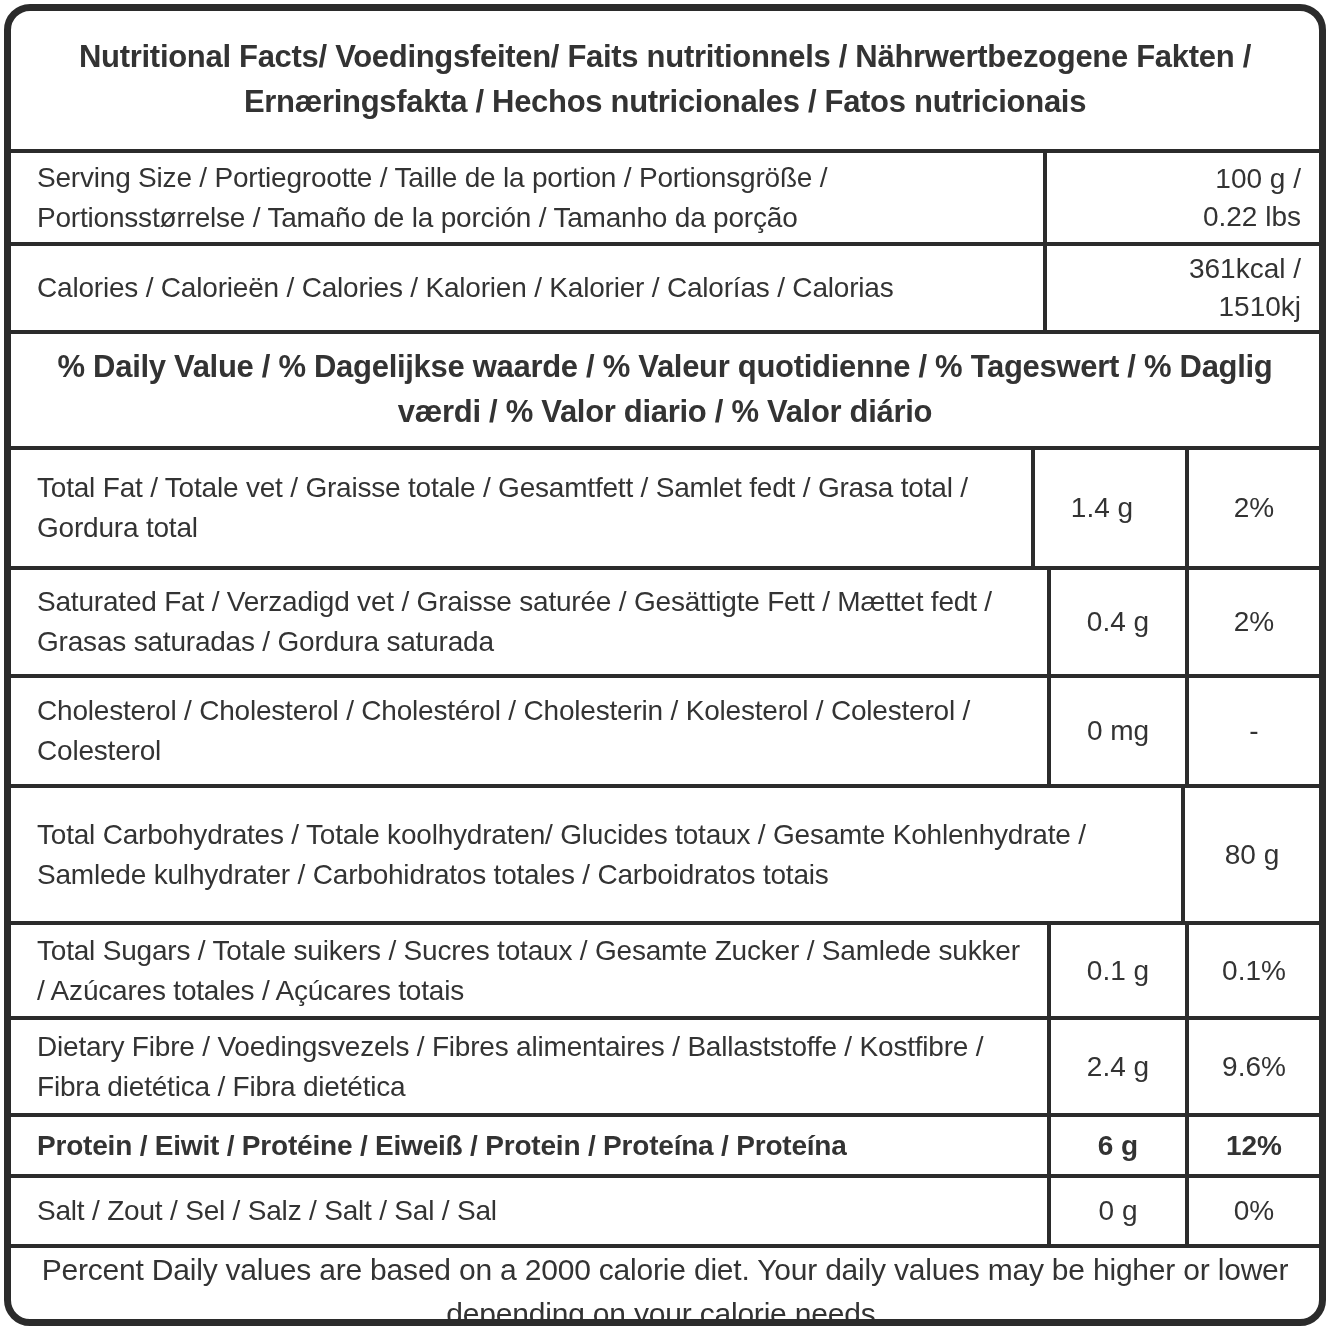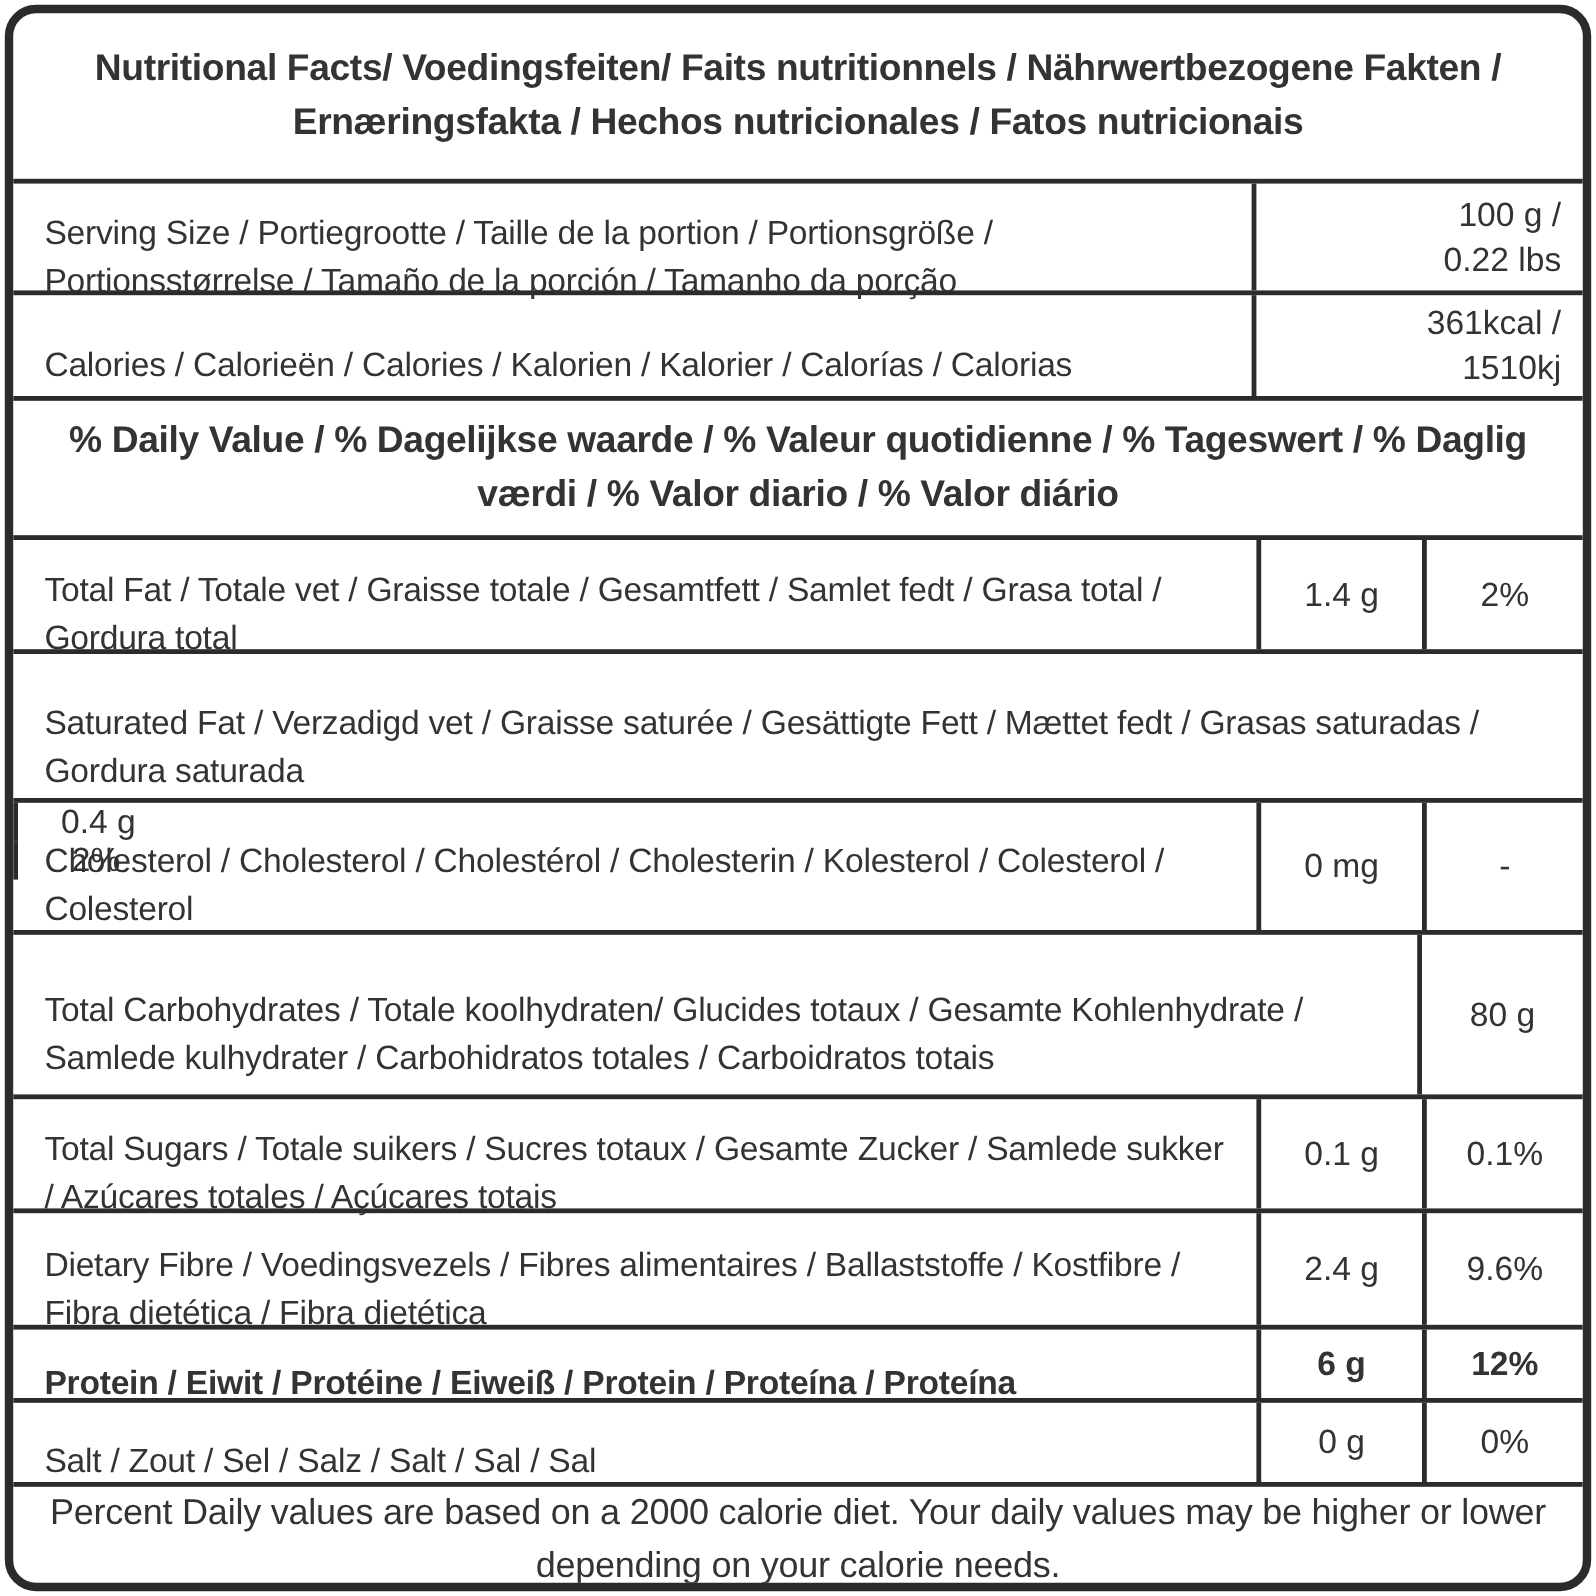--- a/index.html
+++ b/index.html
@@ -14,35 +14,35 @@
     width:1322px;height:1322px;margin:4px;
     border:7px solid var(--border);border-radius:26px;
     display:flex;flex-direction:column;overflow:hidden;background:var(--bg);
   }
   .row{display:flex;align-items:center;border-bottom:4px solid var(--border);flex-shrink:0;}
   .row:last-child{border-bottom:none;}
   .r-header{height:142px;}
   .r-serving{height:93px;}
   .r-calories{height:88px;}
   .r-dv{height:116px;}
-  .r-fat{height:95px;}
-  .r-satfat{height:124px;flex-direction:column;}
+  .r-fat{height:120px;gap:16px;}
+  .r-satfat{height:108px;}
   .r-chol{height:110px;}
   .r-carbs{height:137px;}
   .r-sugars{height:95px;}
   .r-fibre{height:97px;}
   .r-protein{height:61px;font-weight:bold;}
   .r-salt{height:70px;}
   .r-footer{flex:1;}
   .title, .dv-title{
     width:100%;text-align:center;font-weight:bold;
     font-size:31px;line-height:1.45;padding:0 18px;letter-spacing:-0.3px;
   }
   .cell{align-self:stretch;display:flex;align-items:center;}
-  .lbl{flex:1;padding:6px 18px 6px 26px;font-size:28px;line-height:1.42;letter-spacing:-0.2px;margin-top:32px;}
+  .lbl{flex:1;padding:6px 18px 6px 26px;font-size:28px;line-height:1.42;letter-spacing:-0.2px;}
   .amount{width:138px;border-left:4px solid var(--border);justify-content:center;
     text-align:right;font-size:28px;}
   .percent{width:134px;border-left:4px solid var(--border);justify-content:center;
     text-align:center;font-size:28px;}
   .val{width:276px;border-left:4px solid var(--border);flex-direction:column;
     justify-content:center;align-items:flex-end;padding-right:18px;
     font-size:28px;line-height:1.35;text-align:right;}
   .footnote{width:100%;text-align:center;font-size:30px;line-height:1.45;padding:0 24px;letter-spacing:-0.2px;}
 </style>
 </head>

